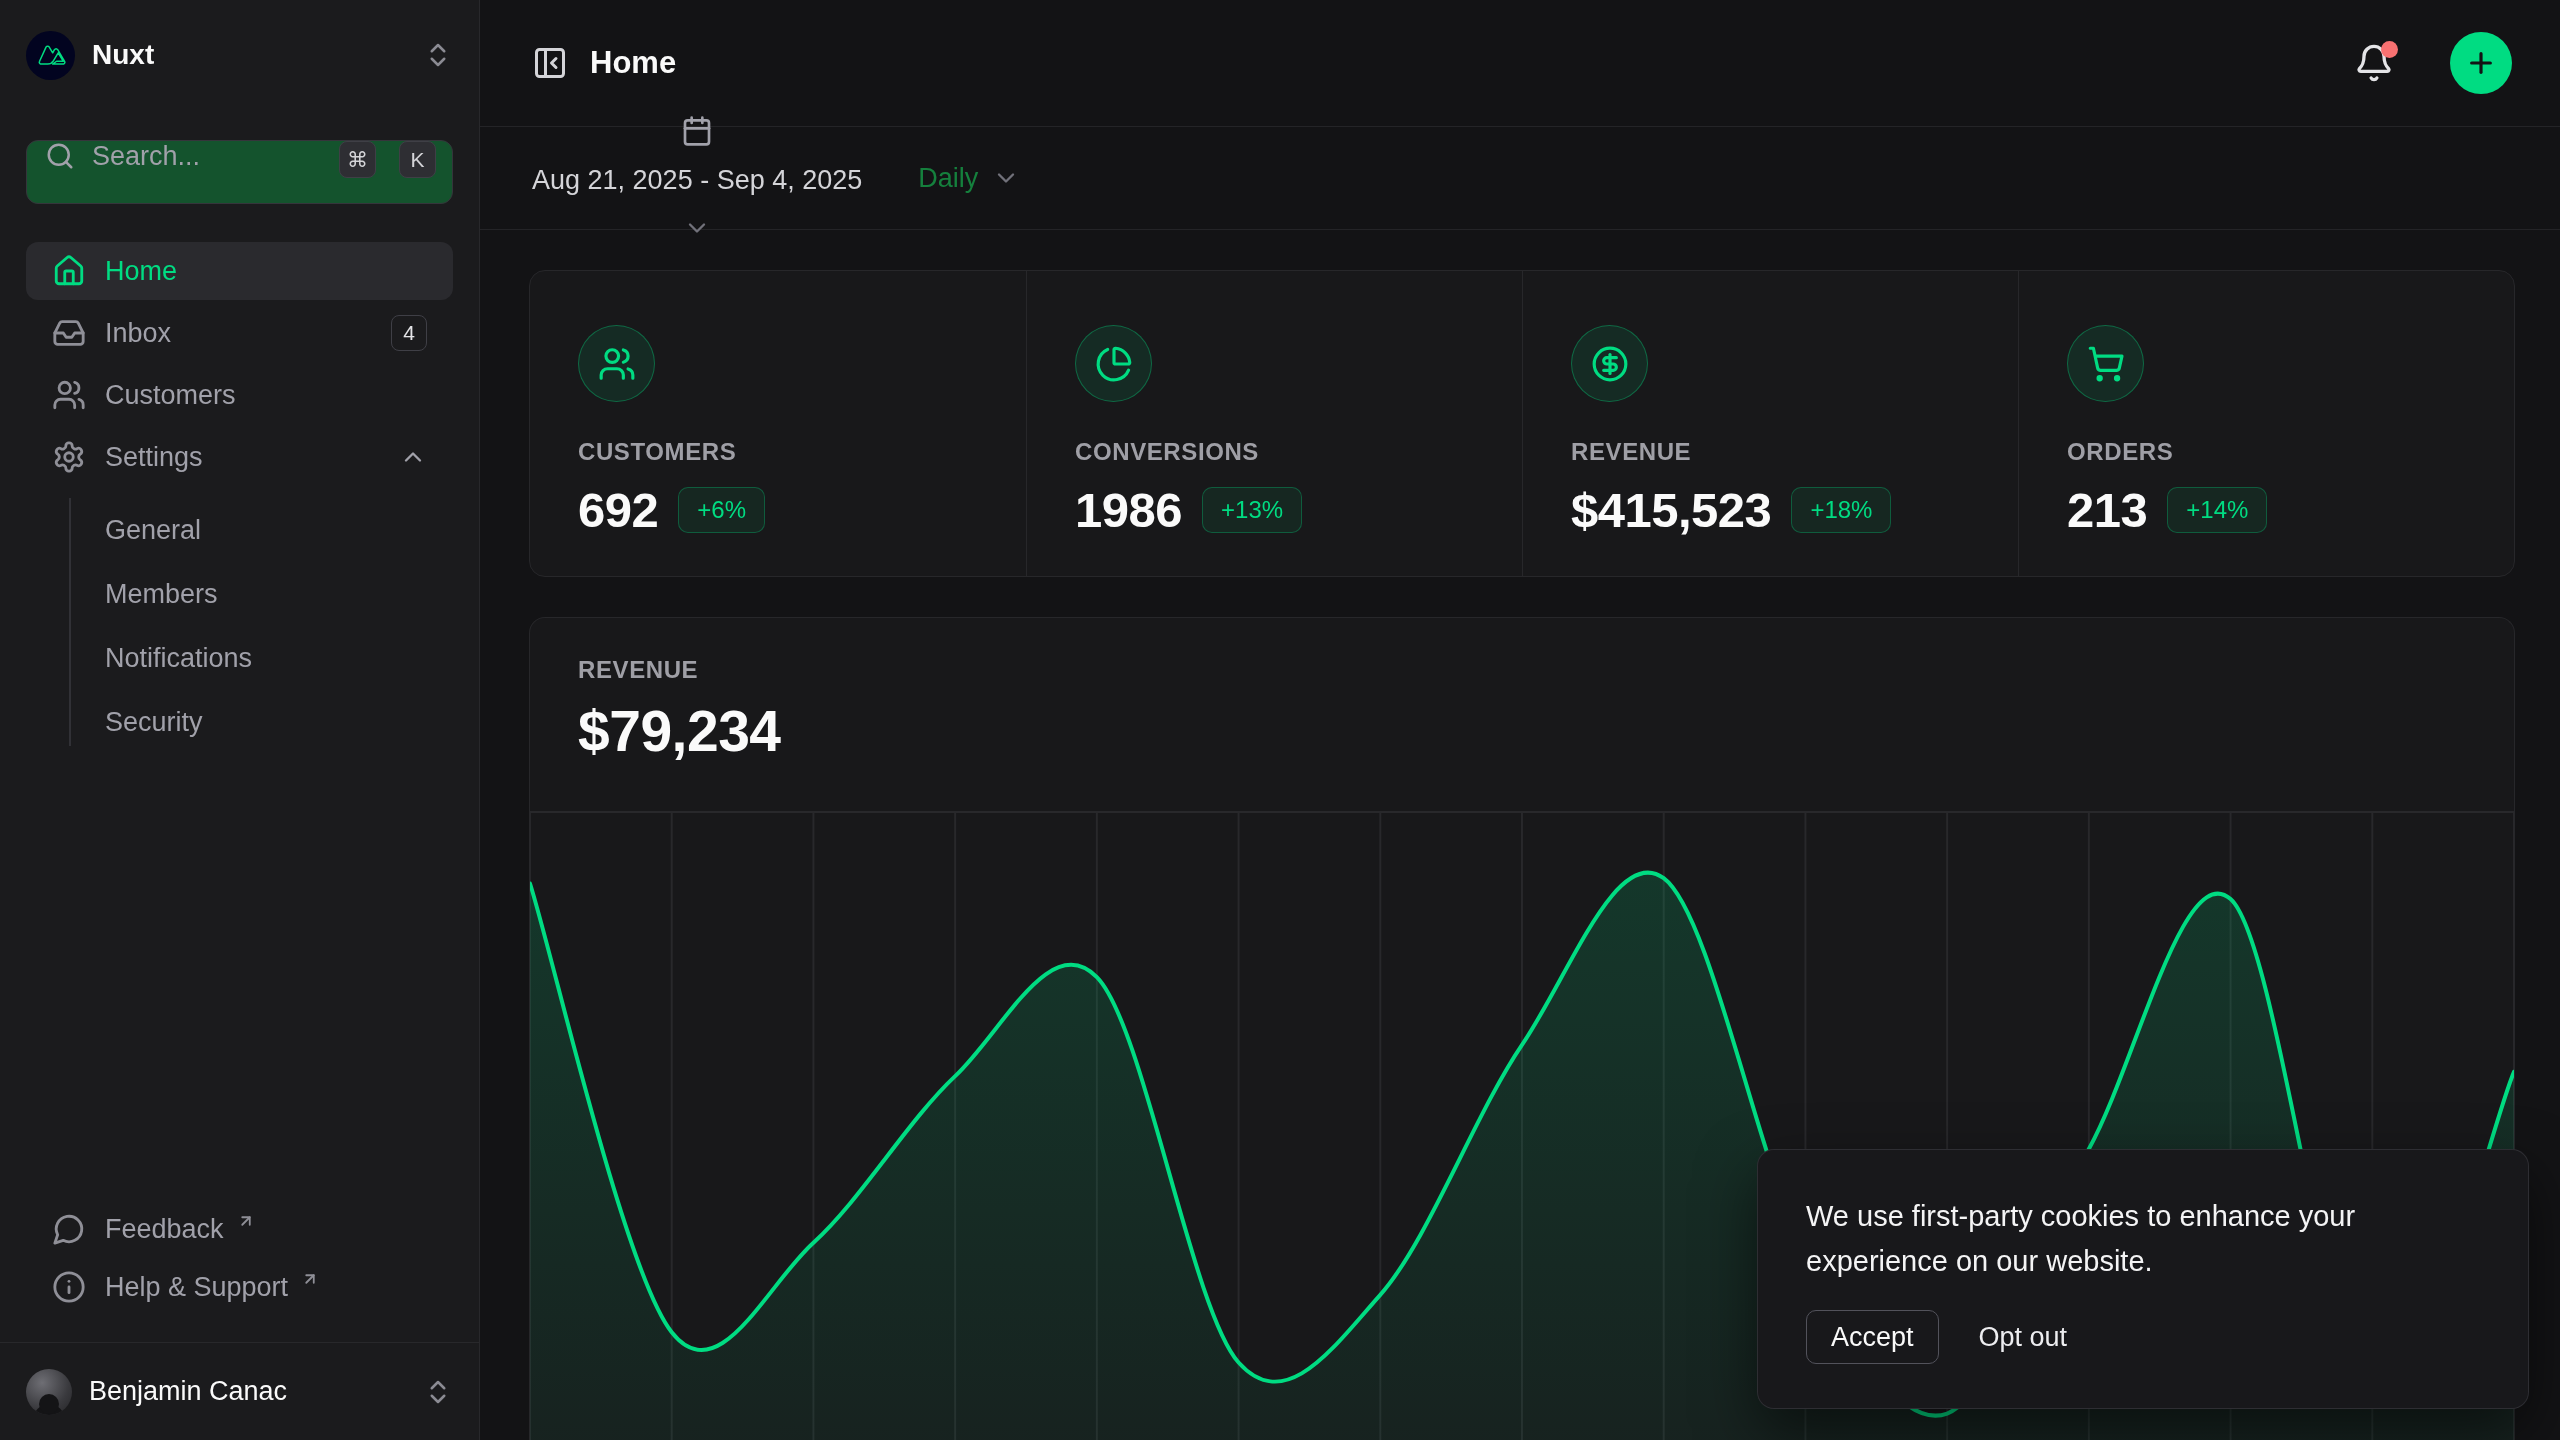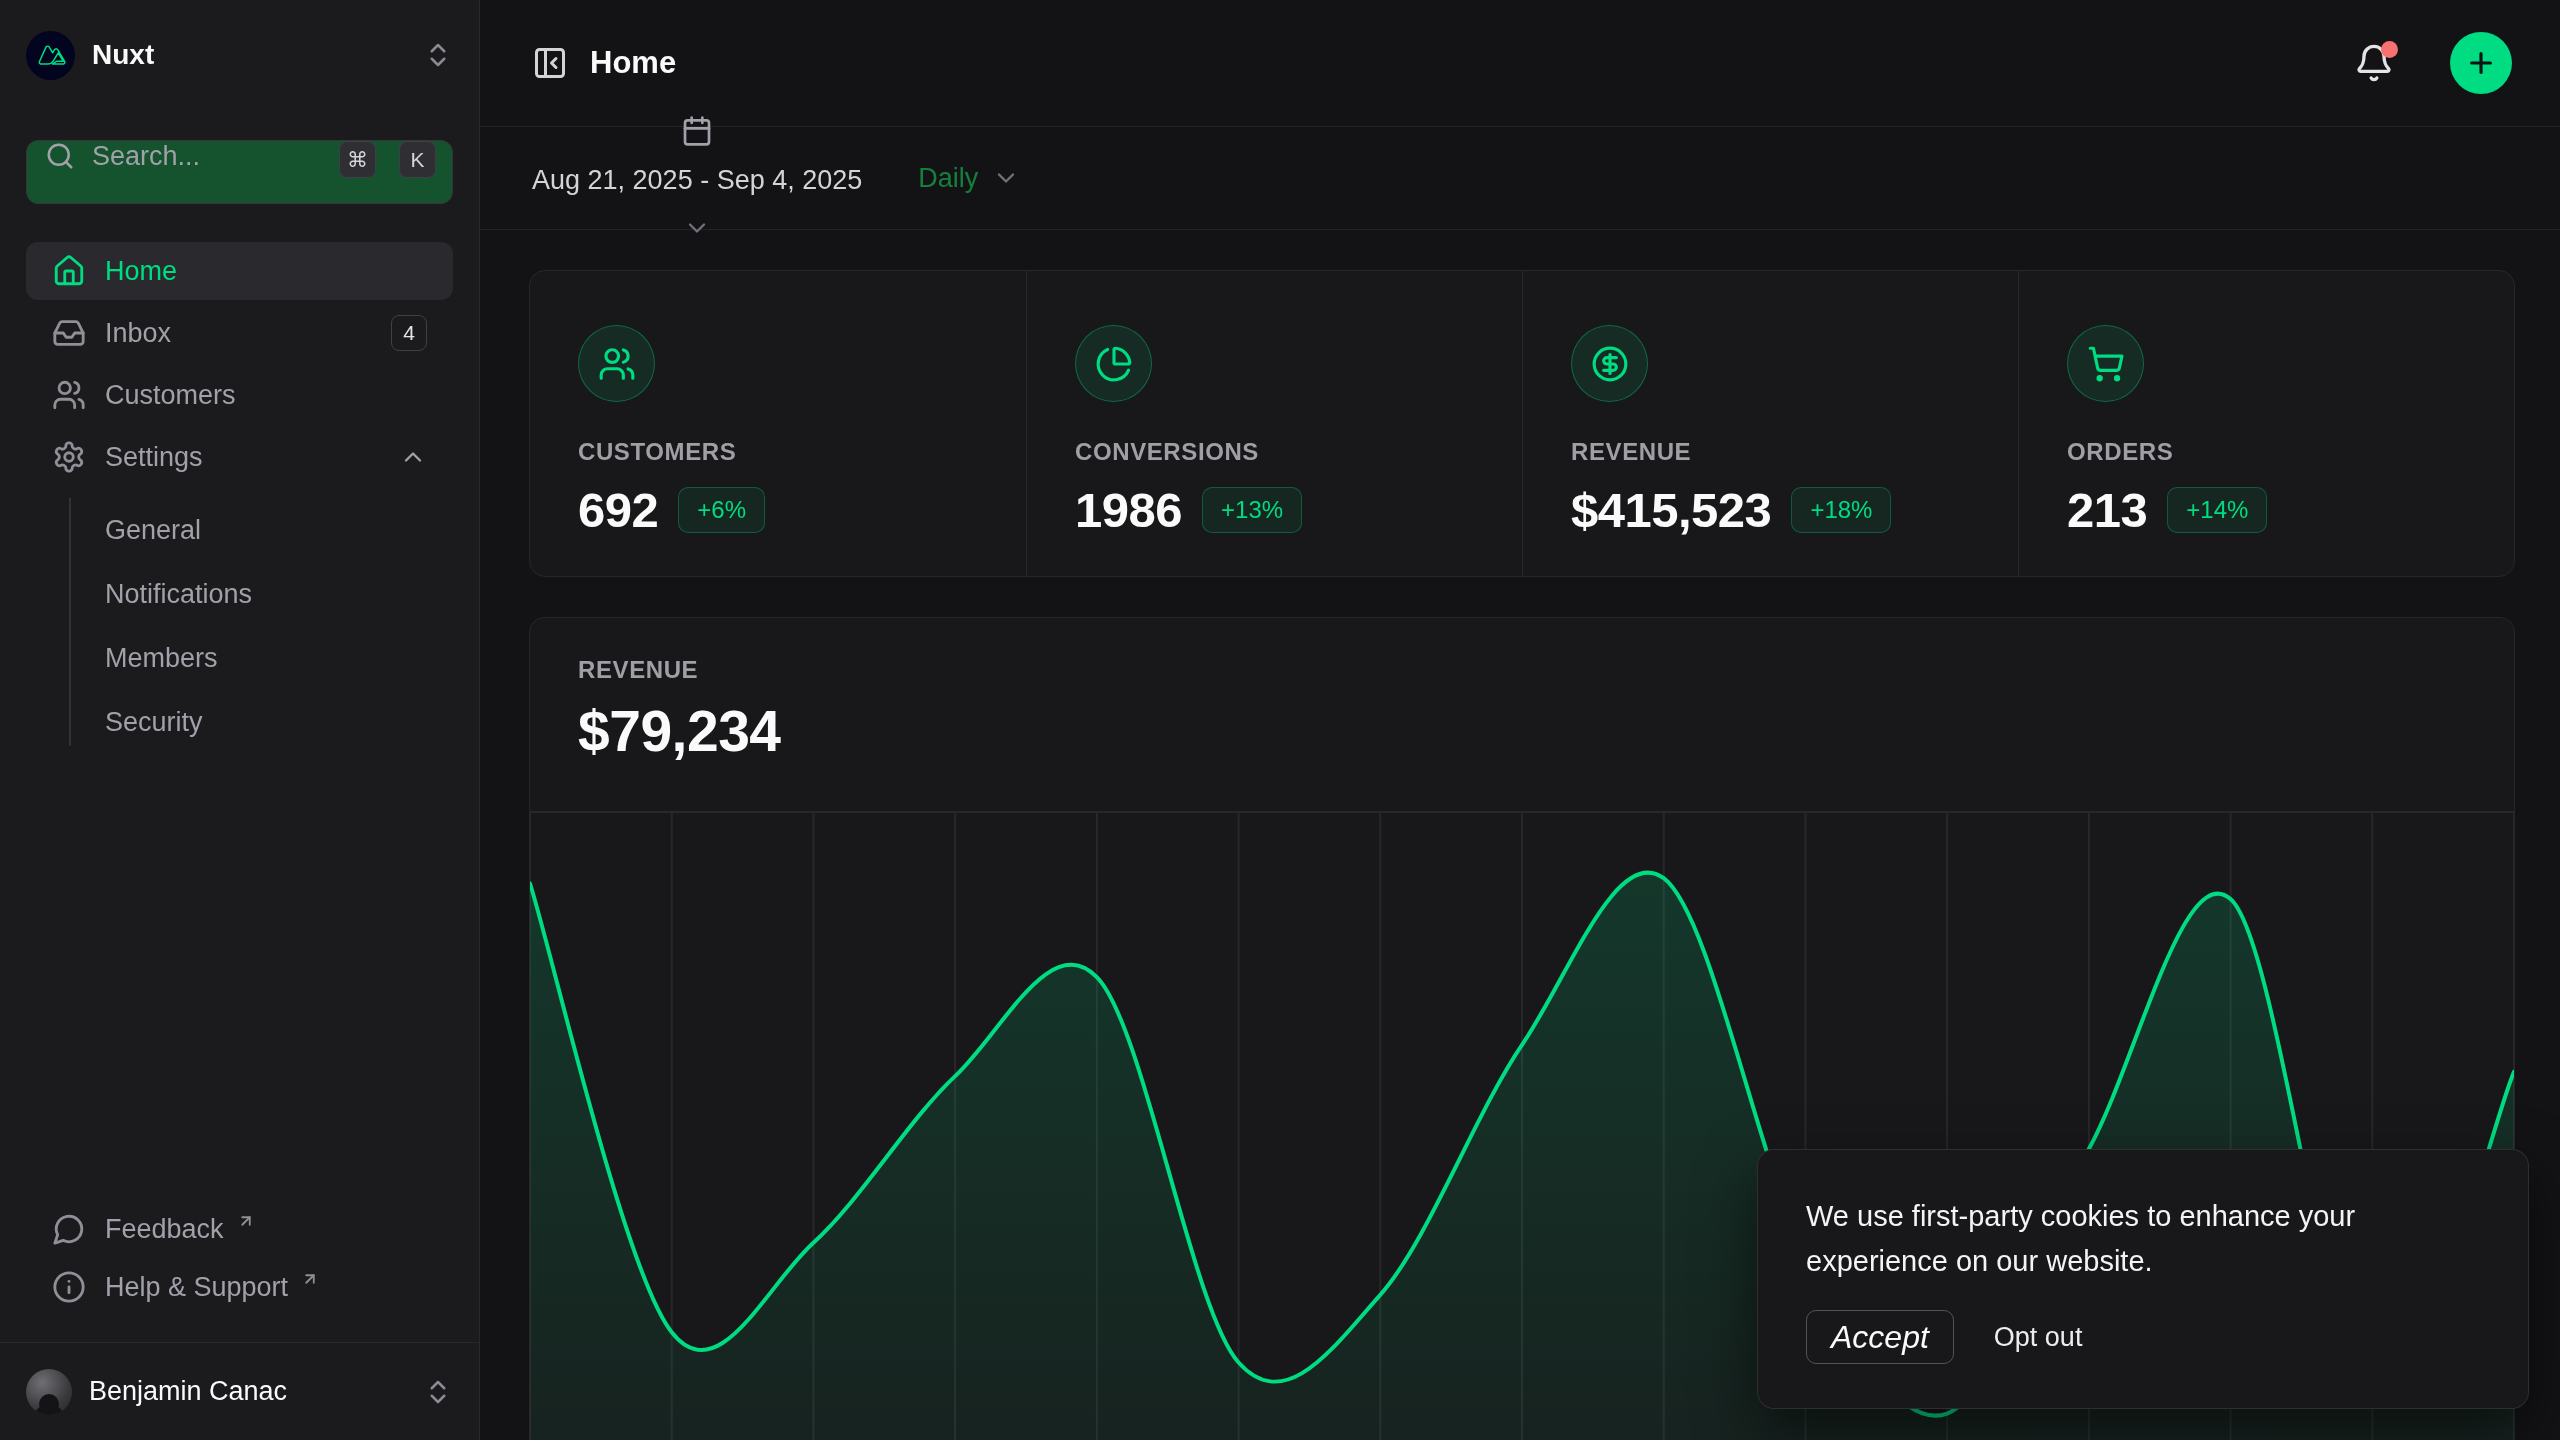--- a/index.html
+++ b/index.html
@@ -159,23 +159,23 @@
   .cookie-banner {
     position:fixed; right:32px; bottom:32px; width:770px;
     background:#18181b; border-radius:16px; padding:44px 48px;
     box-shadow:0 0 0 1px #2e2e33, 0 24px 60px rgba(0,0,0,0.55);
   }
   .cookie-text { font-size:29px; line-height:1.55; font-weight:500; color:#f4f4f5; }
   .cookie-actions { margin-top:26px; display:flex; align-items:center; gap:40px; }
   .accept-btn {
     height:54px; padding:0 24px; border-radius:10px;
     border:1.5px solid #52525b; background:transparent;
-    font-size:32px; font-weight:500; color:#fafafa; cursor:pointer;
+    font-size:27px; font-weight:500; color:#fafafa; cursor:pointer;
     font-family:"Liberation Sans", sans-serif;
-    display:flex; align-items:center;font-style:italic;
+    display:flex; align-items:center;
   }
   .optout-btn {
     background:none; border:none; font-size:27px; font-weight:500; color:#ededf0;
     cursor:pointer; font-family:"Liberation Sans", sans-serif;
   }
 </style>
 </head>
 <body>
 
 <aside class="sidebar">
@@ -253,22 +253,22 @@
       <span class="grow"></span>
       <span class="icon" style="color:#a1a1aa">
         <svg width="28" height="28" viewBox="0 0 24 24" fill="none" stroke="currentColor" stroke-width="2" stroke-linecap="round" stroke-linejoin="round">
             <path d="m18 15-6-6-6 6"></path>
           </svg>
       </span>
     </div>
 
     <div class="sub-list">
       <div class="sub-item">General</div>
+      <div class="sub-item">Members</div>
       <div class="sub-item">Notifications</div>
-      <div class="sub-item">Members</div>
       <div class="sub-item">Security</div>
     </div>
   </nav>
 
   <div class="sidebar-spacer"></div>
 
   <div class="footer-links">
     <div class="footer-link">
       <span class="icon">
         <svg width="34" height="34" viewBox="0 0 24 24" fill="none" stroke="currentColor" stroke-width="2" stroke-linecap="round" stroke-linejoin="round">

